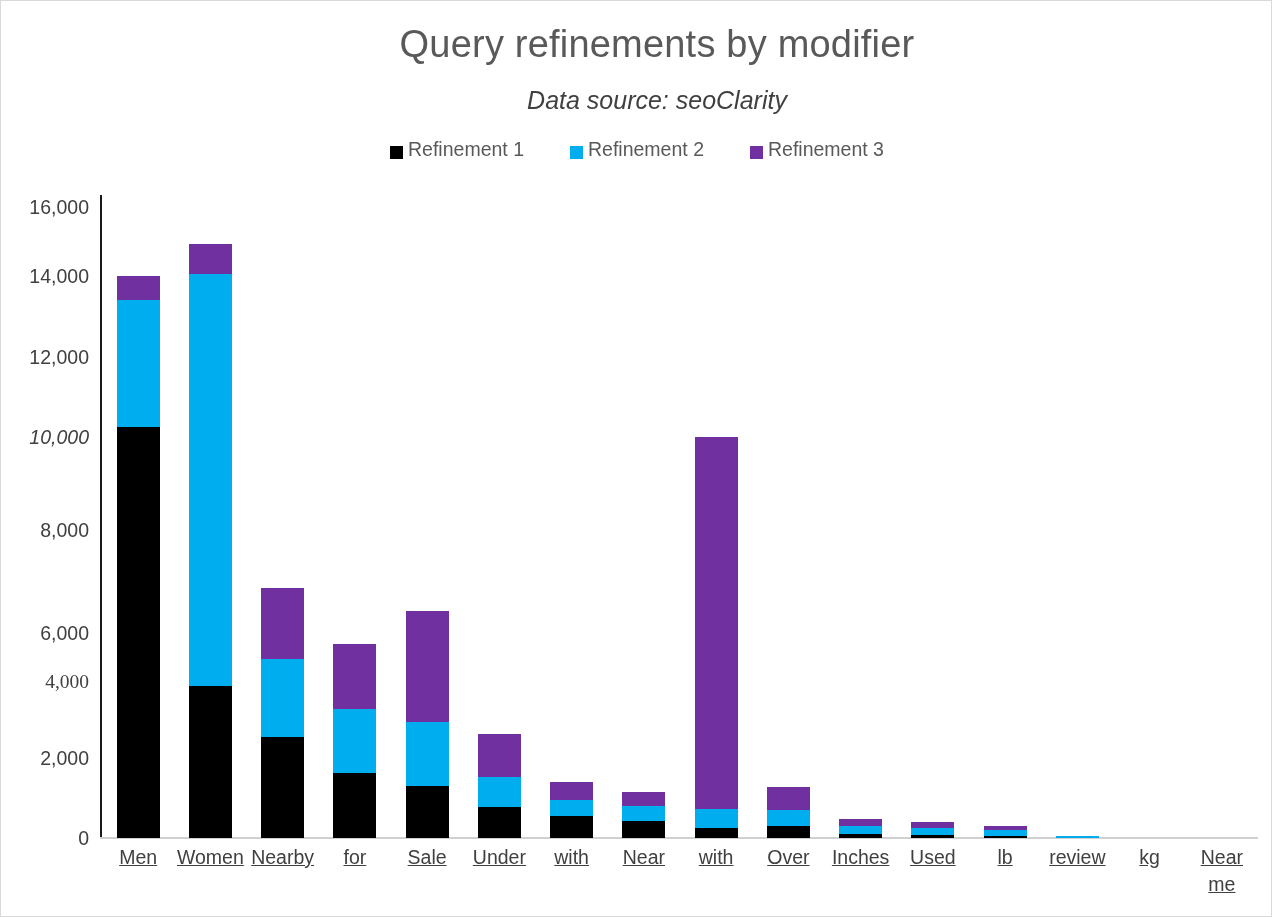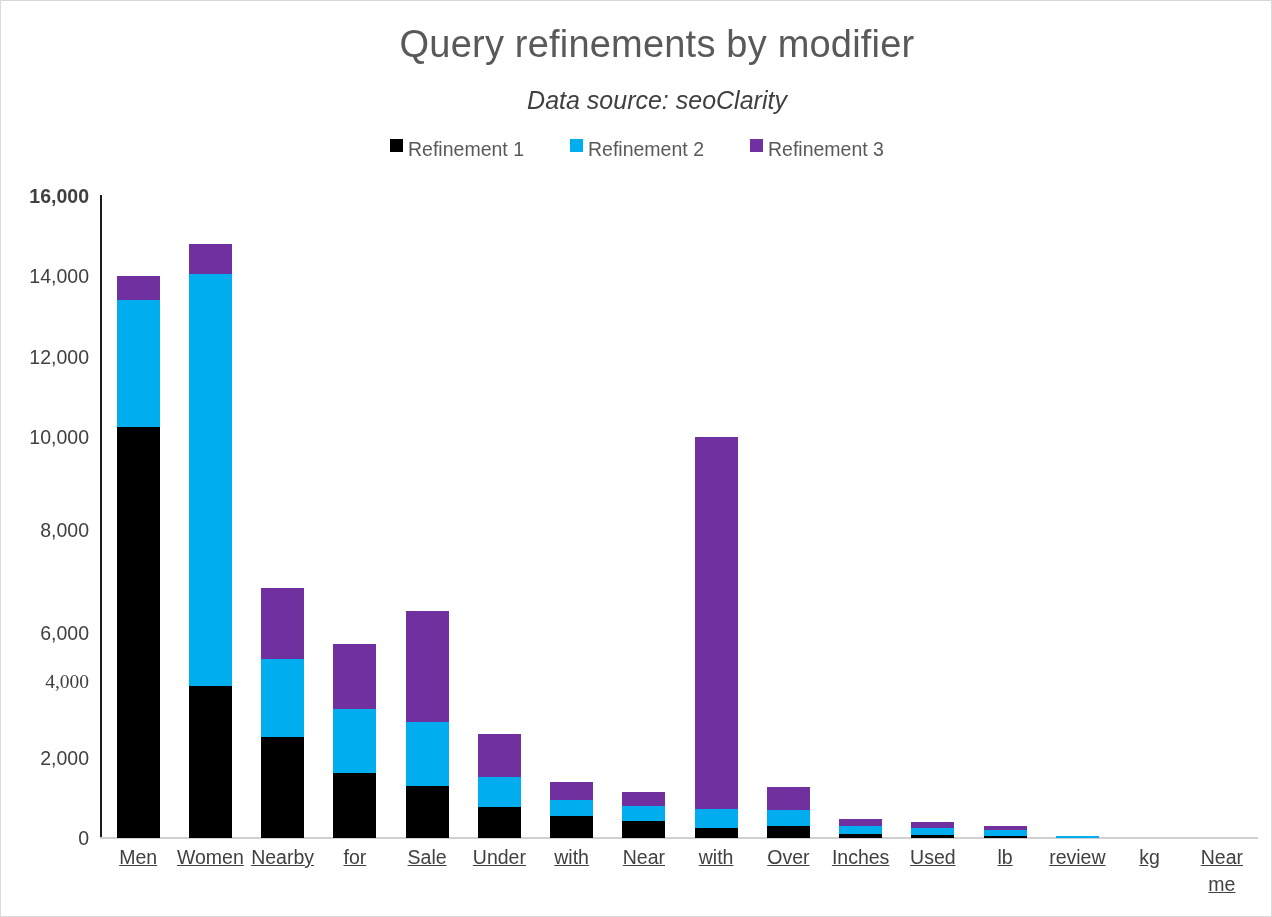--- a/index.html
+++ b/index.html
@@ -54,21 +54,21 @@
     left: 0;
     top: 138px;
     width: 1272px;
     display: flex;
     justify-content: center;
     align-items: center;
     gap: 46px;
   }
   .legend-item {
     display: flex;
-    align-items: flex-start;
+    align-items: flex-end;
     gap: 5px;
   }
   .legend-swatch {
     width: 13px;
     height: 13px;
     display: block;
   }
   .legend-label {
     font-size: 19.5px;
     color: #595959;
@@ -188,24 +188,24 @@
       </div>
     </div>
 
   <div id="plot-wrap">
     <div id="y-axis-labels">
         <div class="y-tick-label" style="top: 642px;">0</div>
         <div class="y-tick-label" style="top: 561.75px;">2,000</div>
         <div class="y-tick-label" style="top: 486px; font-family: Liberation Serif, serif;">4,000</div>
         <div class="y-tick-label" style="top: 401.25px; margin-top: 36px;">6,000</div>
         <div class="y-tick-label" style="top: 334px;">8,000</div>
-        <div class="y-tick-label" style="top: 240.75px;">10,000</div>
+        <div class="y-tick-label" style="top: 240.75px; font-style: italic;">10,000</div>
         <div class="y-tick-label" style="top: 160.5px;">12,000</div>
         <div class="y-tick-label" style="top: 80.25px;">14,000</div>
-        <div class="y-tick-label" style="top: 0px; font-weight: bold;">16,000</div>
+        <div class="y-tick-label" style="top: 11px;">16,000</div>
       </div>
     <div id="y-axis-line"></div>
     <div id="x-axis-line"></div>
     <div id="bars-area">
         <div class="bar-slot">
           <div class="bar-stack">
             <div class="seg" style="background: rgb(0, 0, 0); height: 411.281px;"></div>
             <div class="seg" style="background: rgb(0, 174, 239); height: 126.394px;"></div>
             <div class="seg" style="background: rgb(112, 48, 160); height: 24.075px;"></div>
           </div>

